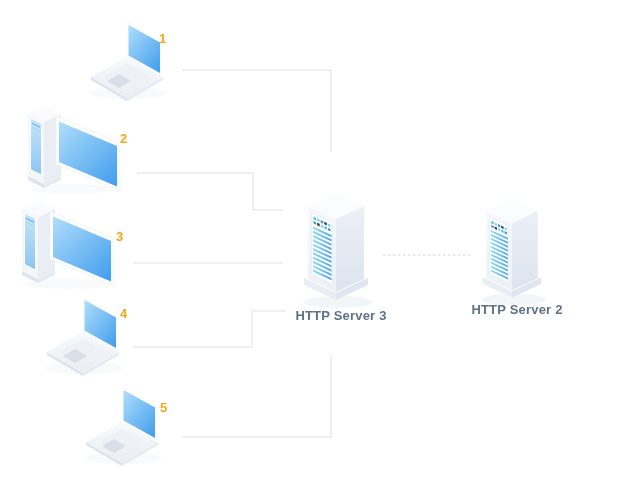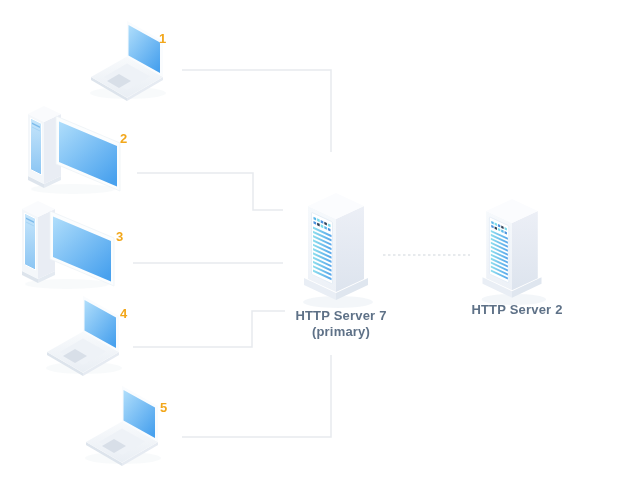--- a/index.html
+++ b/index.html
@@ -180,22 +180,21 @@
         <rect x="15" y="49" width="18.5" height="2.2" fill="url(#gStripe)"></rect>
         <rect x="15" y="53.3" width="18.5" height="2.2" fill="url(#gStripe)"></rect>
         <rect x="15" y="57.6" width="18.5" height="2.2" fill="url(#gStripe)"></rect>
         <rect x="15" y="61.9" width="18.5" height="2.2" fill="url(#gStripe)"></rect>
         <rect x="15" y="66.2" width="18.5" height="2.2" fill="url(#gStripe)"></rect>
         <rect x="15" y="70.5" width="18.5" height="2.2" fill="url(#gStripe)"></rect>
       </g>
     </svg>
   </div>
   <div class="server-label" style="left:266px;top:308px;">
-    <div>HTTP Server 7</div>
-    <div>(primary)</div>
+    <div>HTTP Server 3</div>
   </div>
 
   <div class="device" style="left:477px;top:198px;width:70px;height:109px;">
     <svg width="70" height="109" viewBox="0 0 76 118">
       <ellipse cx="40" cy="110" rx="35" ry="6" fill="#EEF2F7" opacity="0.7"></ellipse>
       <polygon points="6,86 38,101 38,108 6,93" fill="#E9EEF5"></polygon>
       <polygon points="38,101 70,86 70,93 38,108" fill="#DFE6EF"></polygon>
       <polygon points="10,14 38,27 38,100 10,87" fill="url(#gSrvL)"></polygon>
       <polygon points="38,27 66,14 66,87 38,100" fill="url(#gSrvR)"></polygon>
       <polygon points="10,14 38,1 66,14 38,27" fill="#FBFCFE"></polygon>

